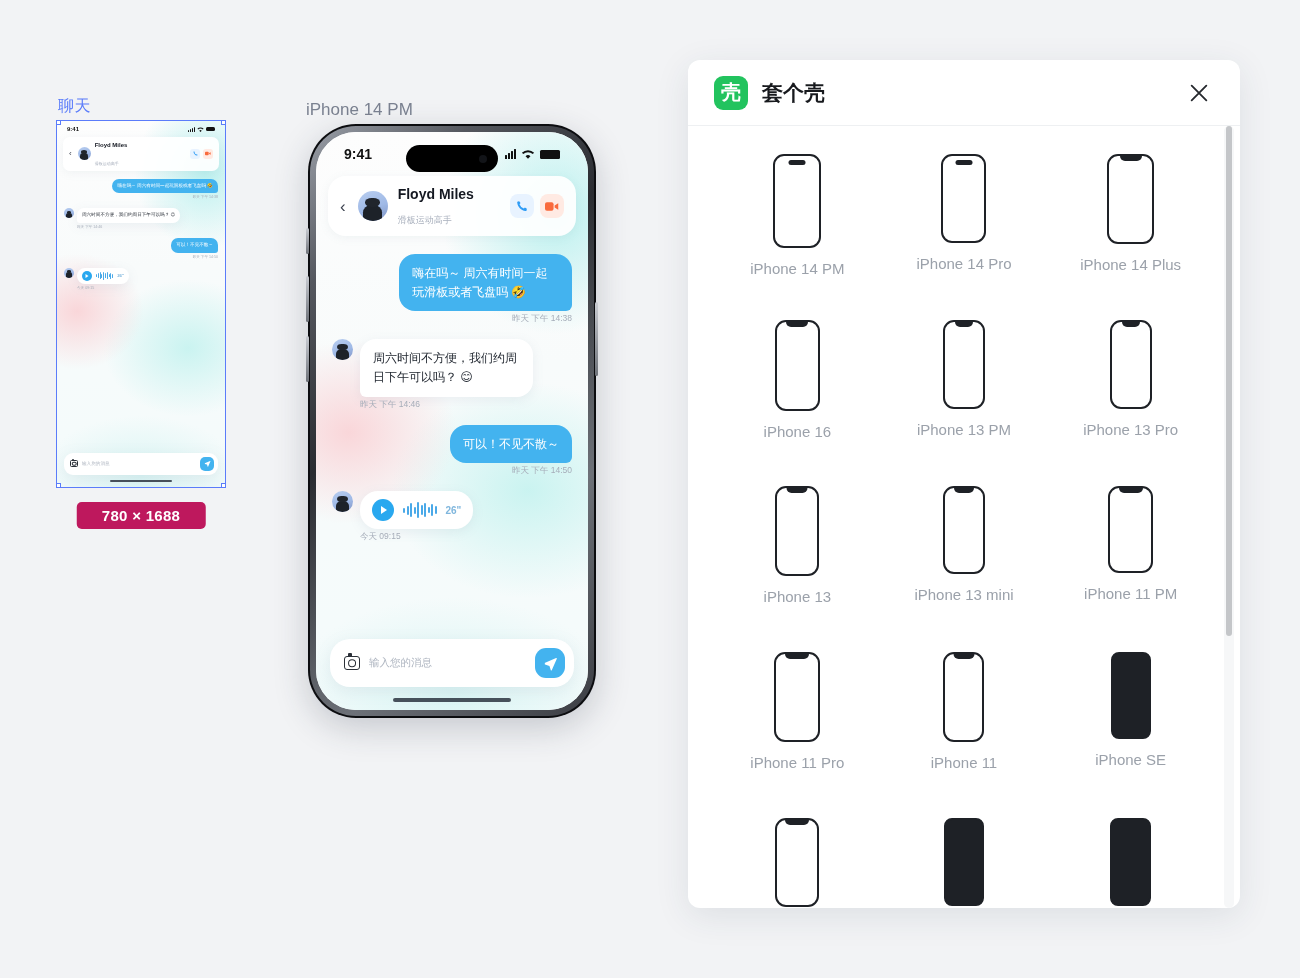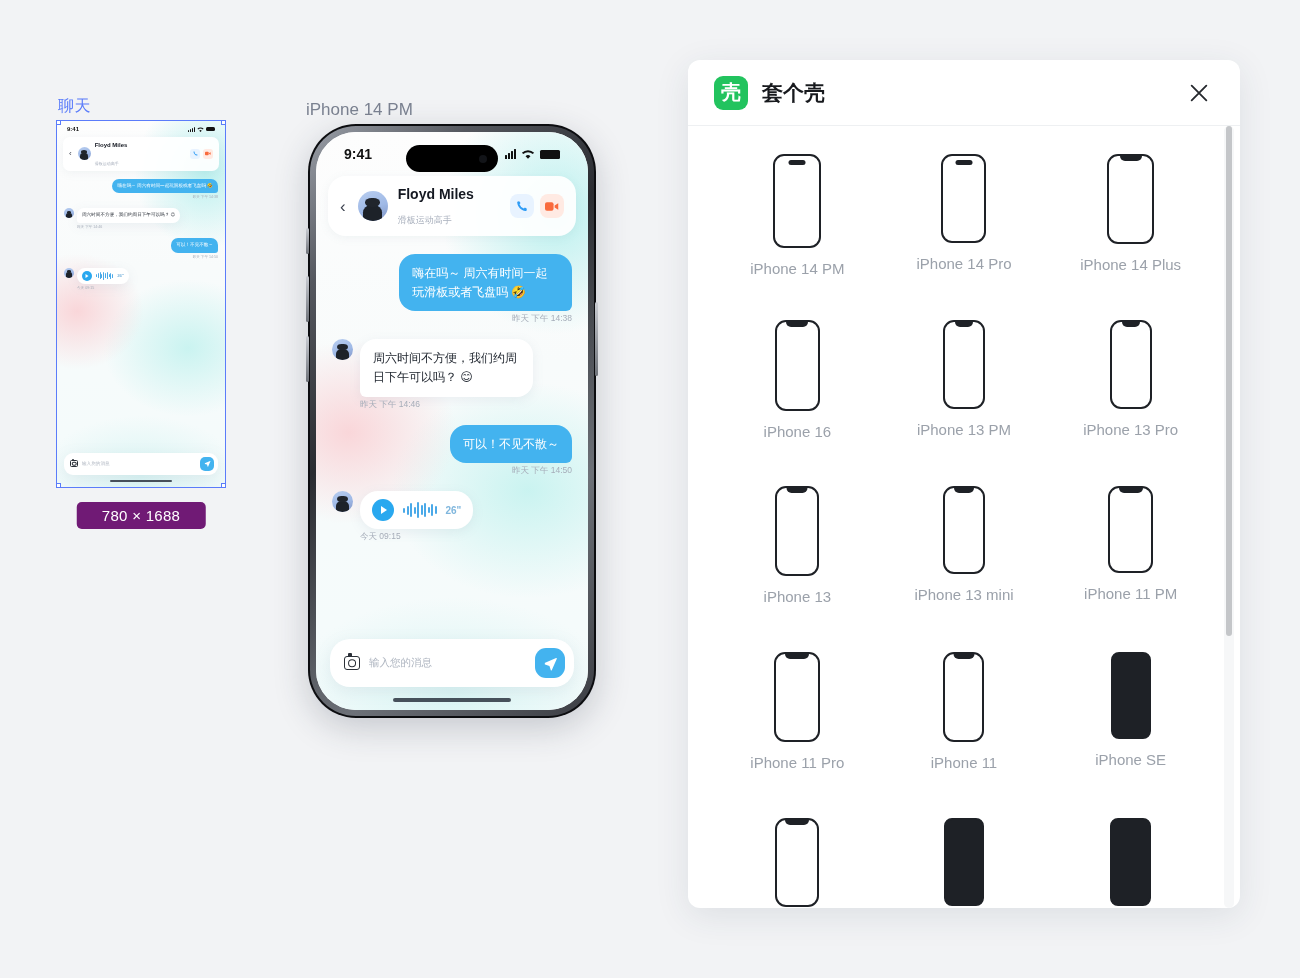--- a/index.html
+++ b/index.html
@@ -26,22 +26,22 @@
   .handle {
     position: absolute; width: 9px; height: 9px;
     background: #fff; border: 1.5px solid #5b7cfa;
   }
   .h-tl { left: -5px;  top: -5px; }
   .h-tr { right: -5px; top: -5px; }
   .h-bl { left: -5px;  bottom: -5px; }
   .h-br { right: -5px; bottom: -5px; }
   .dim-badge {
     position: absolute; left: 50%; transform: translateX(-50%);
-    top: 382px; background: #701a75; color: #fff;
-    font-size: 15px; font-weight: 400; padding: 5px 25px;
+    top: 382px; background: #be185d; color: #fff;
+    font-size: 15px; font-weight: 700; padding: 5px 25px;
     border-radius: 5px; white-space: nowrap; letter-spacing: .3px;
   }
 
   
   .chat-screen {
     position: relative; width: 100%; height: 100%;
     background:
       radial-gradient(ellipse 60% 30% at 88% 14%, rgba(176,238,236,.85) 0%, rgba(176,238,236,0) 70%),
       radial-gradient(ellipse 55% 22% at 12% 52%, rgba(250,205,209,.80) 0%, rgba(250,205,209,0) 72%),
       radial-gradient(ellipse 70% 26% at 78% 62%, rgba(183,240,236,.70) 0%, rgba(183,240,236,0) 72%),

